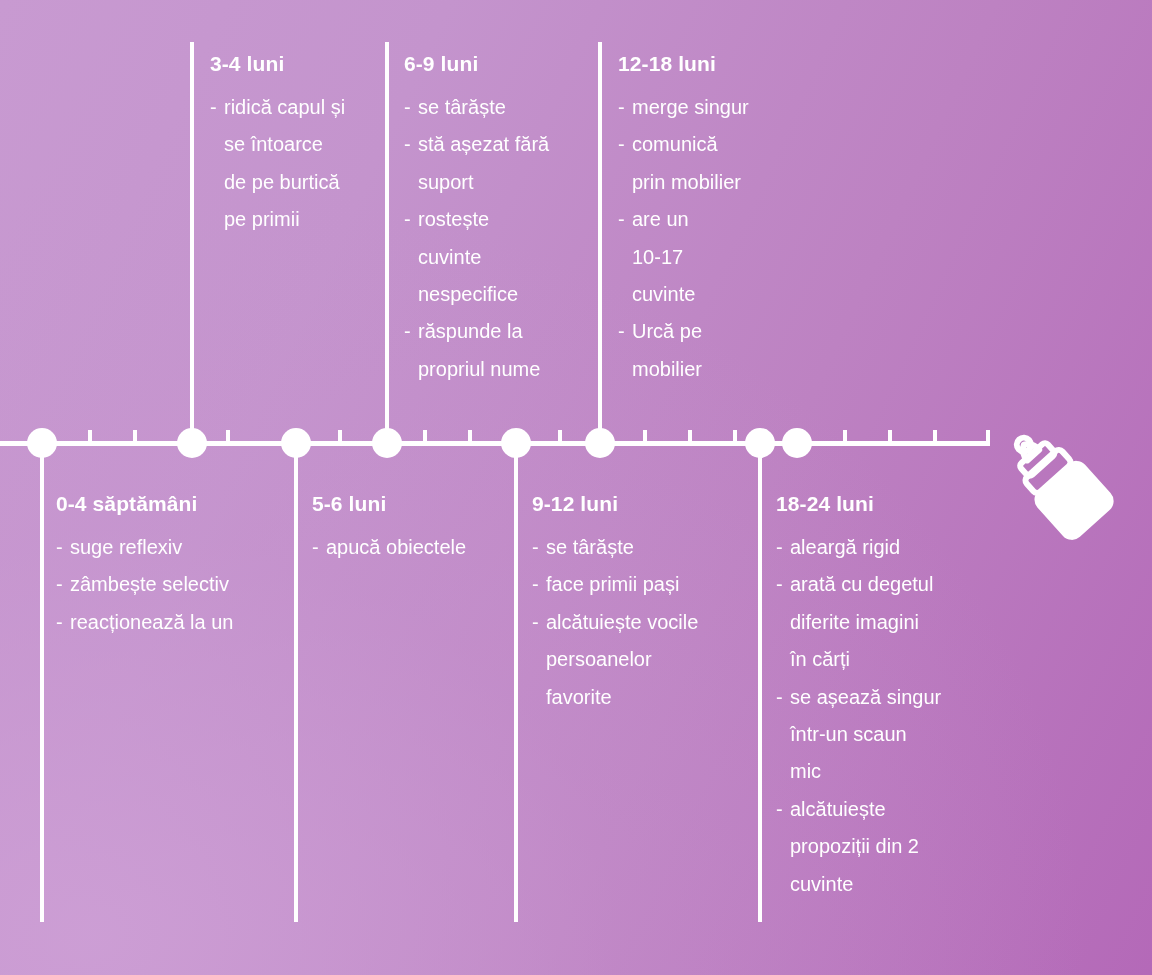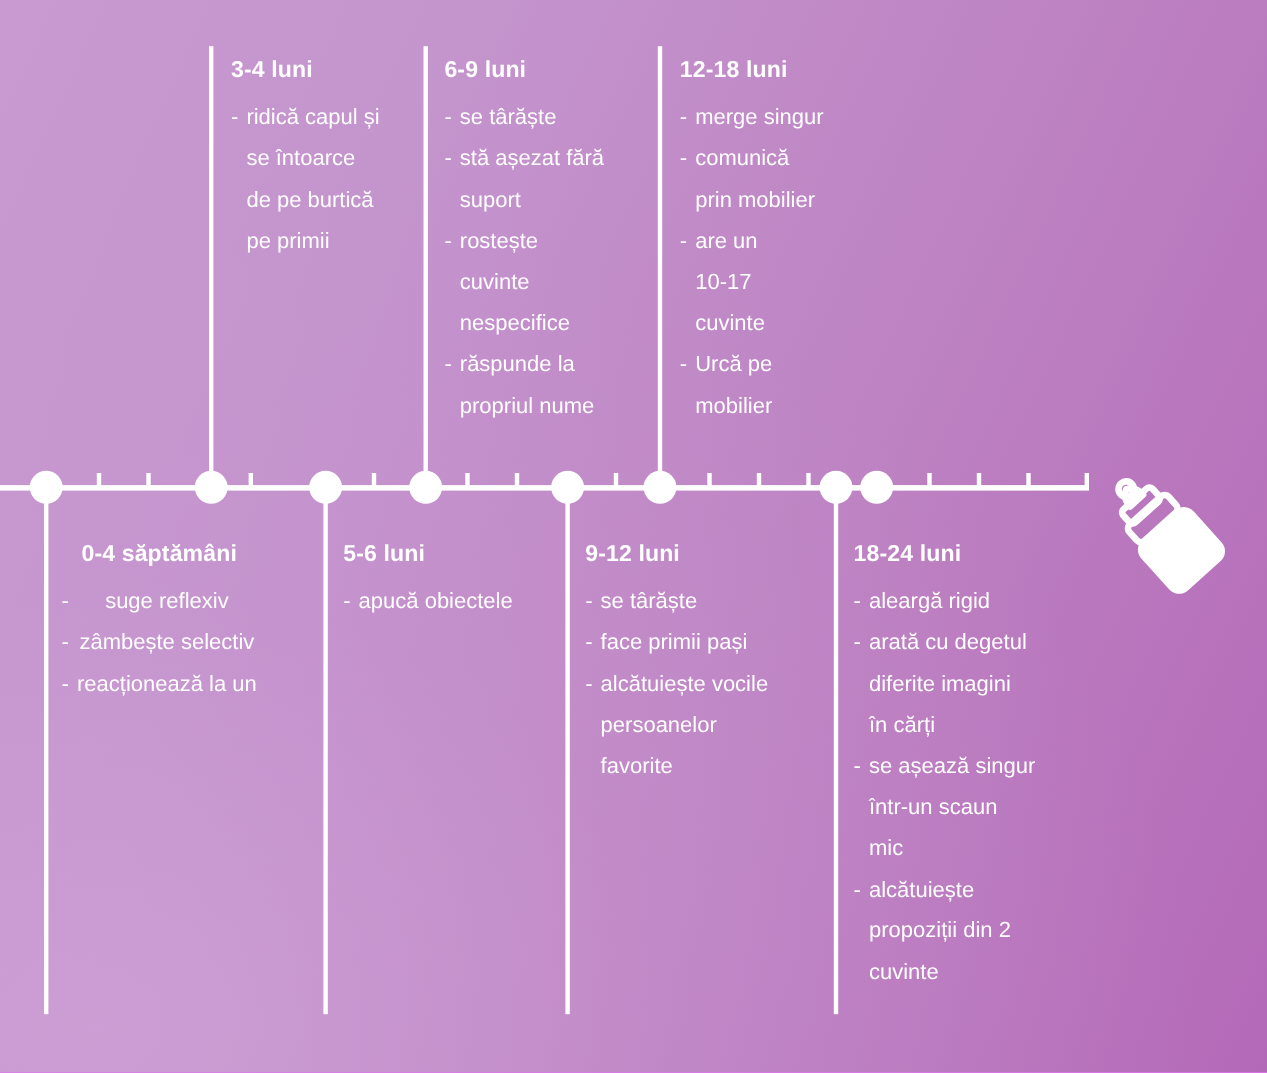--- a/index.html
+++ b/index.html
@@ -12,21 +12,21 @@
     overflow: hidden;
     font-family: "Liberation Sans", sans-serif;
     -webkit-font-smoothing: antialiased;
   }
 
   
   #infographic {
     position: relative;
     width: 1152px;
     height: 975px;
-    background: #d946ef;
+    background: #0f172a;
     overflow: hidden;
   }
   .bg-grad {
     position: absolute;
     inset: 0;
     background:
       linear-gradient(115deg, #c89ad1 0%, #c494cd 28%, #bd82c2 62%, #b469b8 100%);
   }
   .bg-grad2 {
     position: absolute;
@@ -189,21 +189,21 @@
           <li><span>prin mobilier</span></li>
           <li><span class="dash">-</span><span>are un</span></li>
           <li><span>10-17</span></li>
           <li><span>cuvinte</span></li>
           <li><span class="dash">-</span><span>Urcă pe</span></li>
           <li><span>mobilier</span></li>
         </ul>
       </div>
     </div>
   <div id="blocks-below">
-      <div class="block" style="left: 56px; top: 492px; text-align: center;">
+      <div class="block" style="left: 56px; top: 492px;">
         <div class="block-title">0-4 săptămâni</div>
         <ul class="block-list">
           <li><span class="dash">-</span><span>suge reflexiv</span></li>
           <li><span class="dash">-</span><span>zâmbește selectiv</span></li>
           <li><span class="dash">-</span><span>reacționează la un</span></li>
         </ul>
       </div>
       <div class="block" style="left: 312px; top: 492px;">
         <div class="block-title">5-6 luni</div>
         <ul class="block-list">

